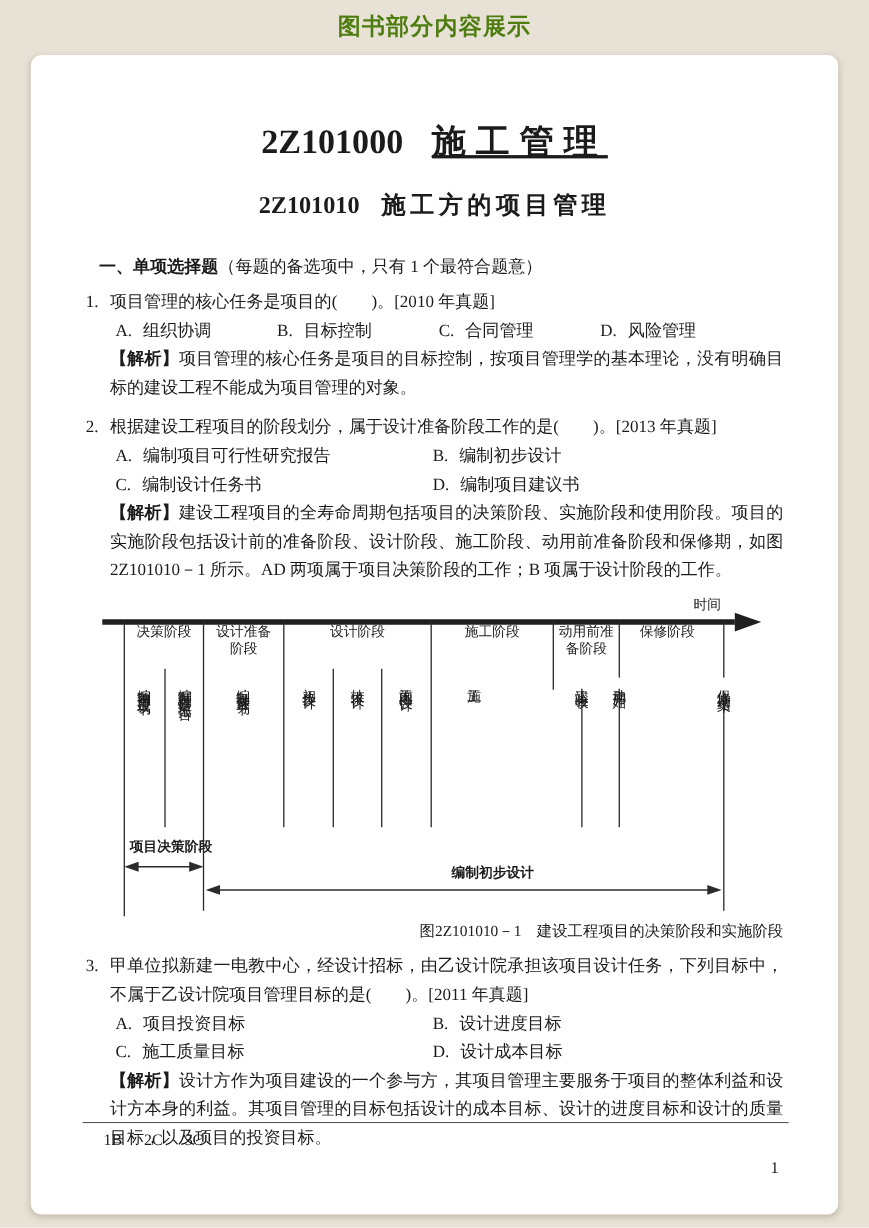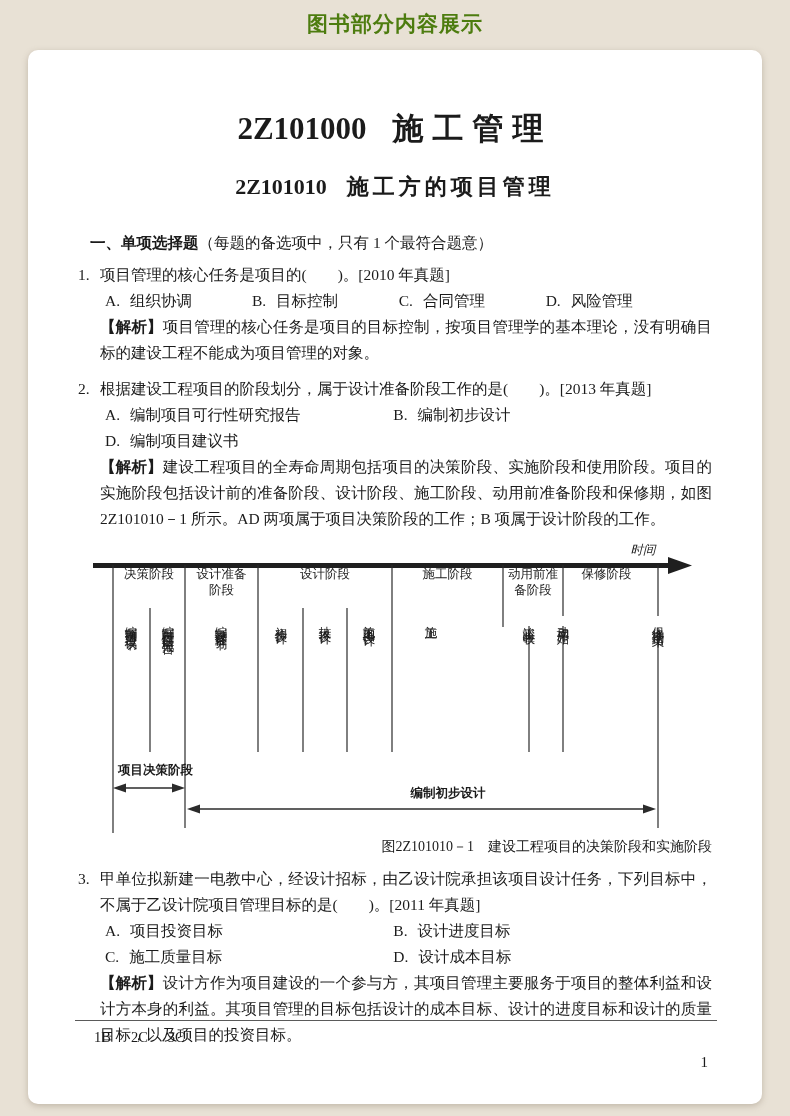--- a/index.html
+++ b/index.html
@@ -18,21 +18,21 @@
   .card{
     position:absolute;left:28px;top:50px;width:734px;height:1054px;
     background:#ffffff;border-radius:10px;
     box-shadow:0 2px 6px rgba(120,105,85,.35);
     box-sizing:border-box;padding:0 50px;
   }
   h1.chapter{
     margin:58px 0 0;text-align:center;font-size:31px;font-weight:bold;
   }
   h1.chapter .code{margin-right:26px;}
-  h1.chapter .cjk{letter-spacing:9px;}
+  h1.chapter .cjk{letter-spacing:9px;text-decoration:underline;}
   h2.section{
     margin:22px 0 0;text-align:center;font-size:22px;font-weight:bold;
   }
   h2.section .code{margin-right:20px;}
   h2.section .cjk{letter-spacing:4px;}
   .type-heading{margin:28px 12px 6px;font-size:15.5px;line-height:26px;}
   .type-heading .bold{font-weight:bold;}
   .question{margin:0 0 10px;}
   .qrow{display:flex;}
   .qnum{flex:0 0 22px;font-size:15.5px;line-height:26px;}
@@ -43,21 +43,21 @@
   .row4 .opt{flex:0 0 24.2%;}
   .grid2{display:flex;flex-wrap:wrap;}
   .grid2 .opt:nth-child(odd){flex:0 0 47.5%;}
   .grid2 .opt:nth-child(even){flex:0 0 52.5%;}
   .analysis{margin:0 0 0 22px;font-size:15.5px;line-height:26px;text-align:justify;}
   .analysis b{font-weight:bold;}
   
   .figure{margin-top:2px;}
   .diagram{position:relative;width:620px;height:292px;margin-left:10px;font-size:12.5px;}
   .diagram svg{position:absolute;left:0;top:0;}
-  .axis-label{position:absolute;left:520px;top:0px;width:70px;text-align:center;font-style:italic;}
+  .axis-label{position:absolute;left:520px;top:0px;width:70px;text-align:center;}
   .phlabel{position:absolute;top:24px;text-align:center;line-height:16px;white-space:pre-line;}
   .vtext{
     position:absolute;top:74px;width:16px;
     writing-mode:vertical-rl;text-orientation:upright;
     letter-spacing:2px;line-height:16px;
   }
   .vtext.on-line{background:#ffffff;padding:1px 0;}
   .span-label{position:absolute;font-weight:600;}
   .span-label.decision{left:30px;top:220px;}
   .span-label.impl{left:250px;top:243px;width:220px;text-align:center;}
@@ -96,20 +96,21 @@
   </div>
 
   <div class="question">
     <div class="qrow">
       <span class="qnum">2.</span>
       <p class="stem">根据建设工程项目的阶段划分，属于设计准备阶段工作的是(　　)。[2013 年真题]</p>
     </div>
     <div class="opts grid2">
       <span class="opt"><span class="optlabel">A.</span><span>编制项目可行性研究报告</span></span>
       <span class="opt"><span class="optlabel">B.</span><span>编制初步设计</span></span>
+      <span class="opt"><span class="optlabel">C.</span><span>编制设计任务书</span></span>
       <span class="opt"><span class="optlabel">D.</span><span>编制项目建议书</span></span>
     </div>
     <p class="analysis"><b>【解析】</b><span>建设工程项目的全寿命周期包括项目的决策阶段、实施阶段和使用阶段。项目的实施阶段包括设计前的准备阶段、设计阶段、施工阶段、动用前准备阶段和保修期，如图 2Z101010－1 所示。AD 两项属于项目决策阶段的工作；B 项属于设计阶段的工作。</span></p>
   </div>
 
   <div class="figure">
     <div class="diagram">
       <svg width="620" height="292" viewBox="0 0 620 292">
 
         <line x1="5" y1="23.5" x2="580" y2="23.5" stroke="#1f1f1f" stroke-width="5"></line>

